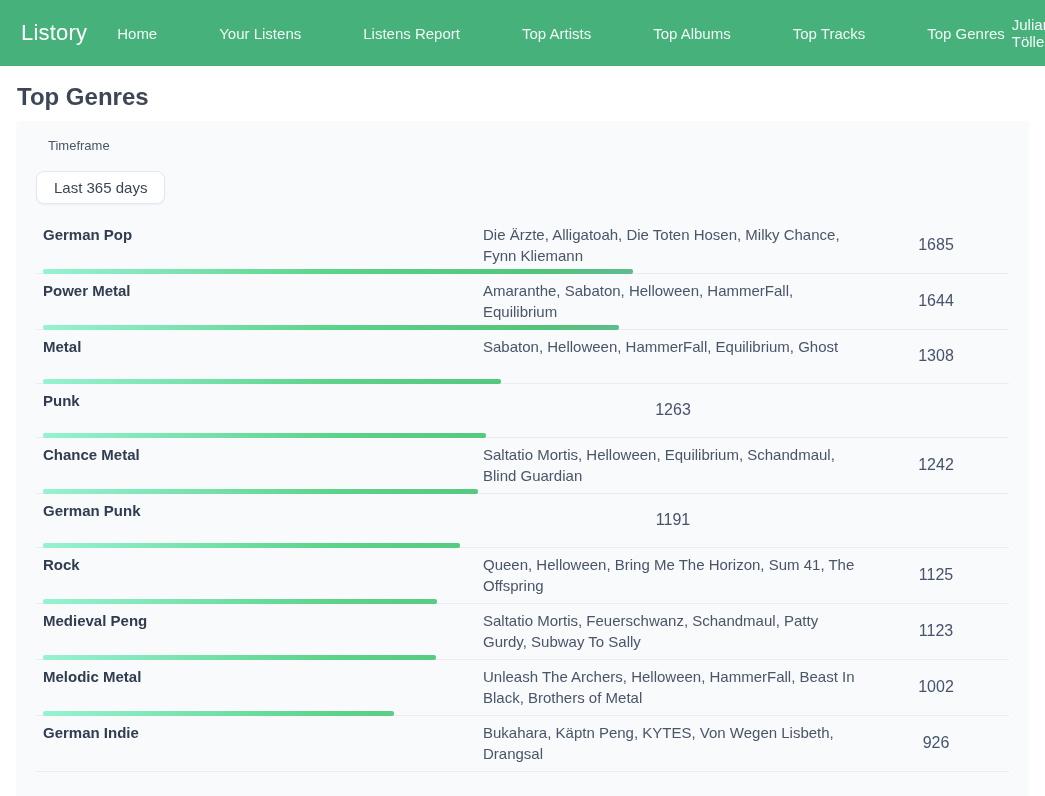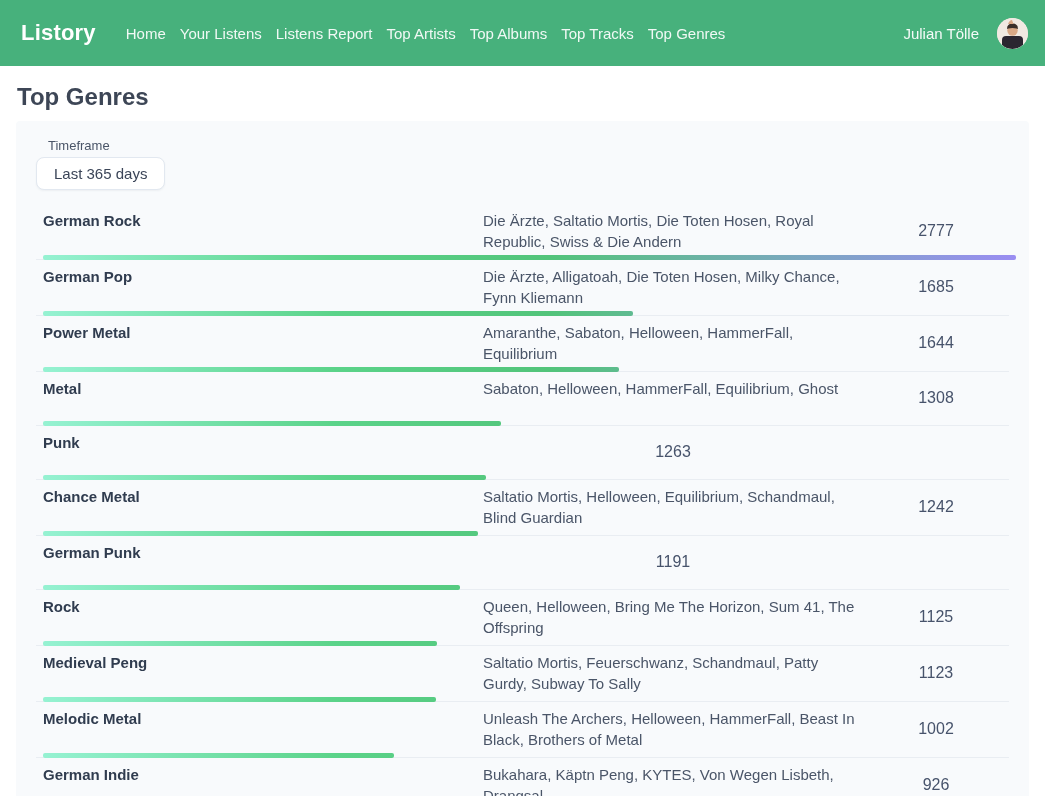--- a/index.html
+++ b/index.html
@@ -2,37 +2,37 @@
 <html><head>
 <meta charset="utf-8">
 <style>
   * { margin:0; padding:0; box-sizing:border-box; }
   html,body { width:1045px; height:796px; overflow:hidden; background:#ffffff;
               font-family:"Liberation Sans", sans-serif; }
 
   
   .app-header { height:66px; background:#47b17c; display:flex; align-items:center;
                 padding:0 17px 0 21px; }
-  .logo { color:#ffffff; font-size:22px; font-weight:bold; letter-spacing:.2px; }
-  .nav { display:flex; align-items:center; margin-left:23px; }
+  .logo { color:#ffffff; font-size:22px; font-weight:normal; letter-spacing:.2px; }
+  .nav { display:flex; align-items:center; margin-left:23px;gap:48px; }
   .nav-item { color:rgba(255,255,255,.92); font-size:15px; padding:6px 7px;
               cursor:pointer; white-space:nowrap; }
   .spacer { flex:1; }
   .user-name { color:rgba(255,255,255,.95); font-size:15px; margin-right:18px; }
   .avatar { width:31px; height:31px; border-radius:50%; overflow:hidden; display:block;
             background:#f3ece4; flex:0 0 auto; cursor:pointer; }
 
   
   .page-title { font-size:24px; font-weight:bold; color:#3d4656; margin:17px 16px 10px 17px; }
 
   .card { margin:0 16px; background:#f8fafc; border-radius:4px;
           padding:17px 20px 0 20px; height:680px; overflow:hidden; }
 
   .filter-label { font-size:13px; color:#4a5568; margin-left:12px; }
-  .timeframe-btn { margin-top:4px; display:inline-block; background:#ffffff;
+  .timeframe-btn { margin-top:18px; display:inline-block; background:#ffffff;
                    border:1px solid #e2e8f0; border-radius:8px; padding:7px 17px;
                    font-size:15px; color:#3b4558; box-shadow:0 1px 2px rgba(50,60,80,.06);
                    cursor:pointer; font-family:inherit; }
 
   
   .genre-table { margin-top:14px; }
   .row { position:relative; display:grid; grid-template-columns:440px 380px 1fr;
          padding:6px 0 7px 7px; min-height:54px; border-bottom:1px solid #e9edf2; }
   .genre { font-size:15px; font-weight:bold; color:#303c4f; line-height:20px; padding-top:1px; }
   .artists { font-size:15px; color:#4a5568; line-height:21px; }
@@ -75,26 +75,20 @@
   </span>
 </header>
 
 <h1 class="page-title">Top Genres</h1>
 
 <section class="card">
   <div class="filter-label">Timeframe</div>
   <button class="timeframe-btn">Last 365 days</button>
 
   <div class="genre-table" id="genre-table">
-  <div class="row">
-    <div class="genre">German Rock</div>
-    <div class="artists">Die Ärzte, Saltatio Mortis, Die Toten Hosen, Royal Republic, Swiss &amp; Die Andern</div>
-    <div class="count">2777</div>
-    <div class="bar" style="width: 100%; background-image: linear-gradient(90deg, rgb(150, 242, 210) 0%, rgb(91, 211, 137) 30%, rgb(82, 196, 122) 52%, rgb(123, 167, 192) 78%, rgb(154, 141, 242) 100%); background-size: 100% 100%;"></div>
-  </div>
 
   <div class="row">
     <div class="genre">German Pop</div>
     <div class="artists">Die Ärzte, Alligatoah, Die Toten Hosen, Milky Chance, Fynn Kliemann</div>
     <div class="count">1685</div>
     <div class="bar" style="width: 60.677%; background-image: linear-gradient(90deg, rgb(150, 242, 210) 0%, rgb(91, 211, 137) 30%, rgb(82, 196, 122) 52%, rgb(123, 167, 192) 78%, rgb(154, 141, 242) 100%); background-size: 164.807% 100%;"></div>
   </div>
 
   <div class="row">
     <div class="genre">Power Metal</div>

